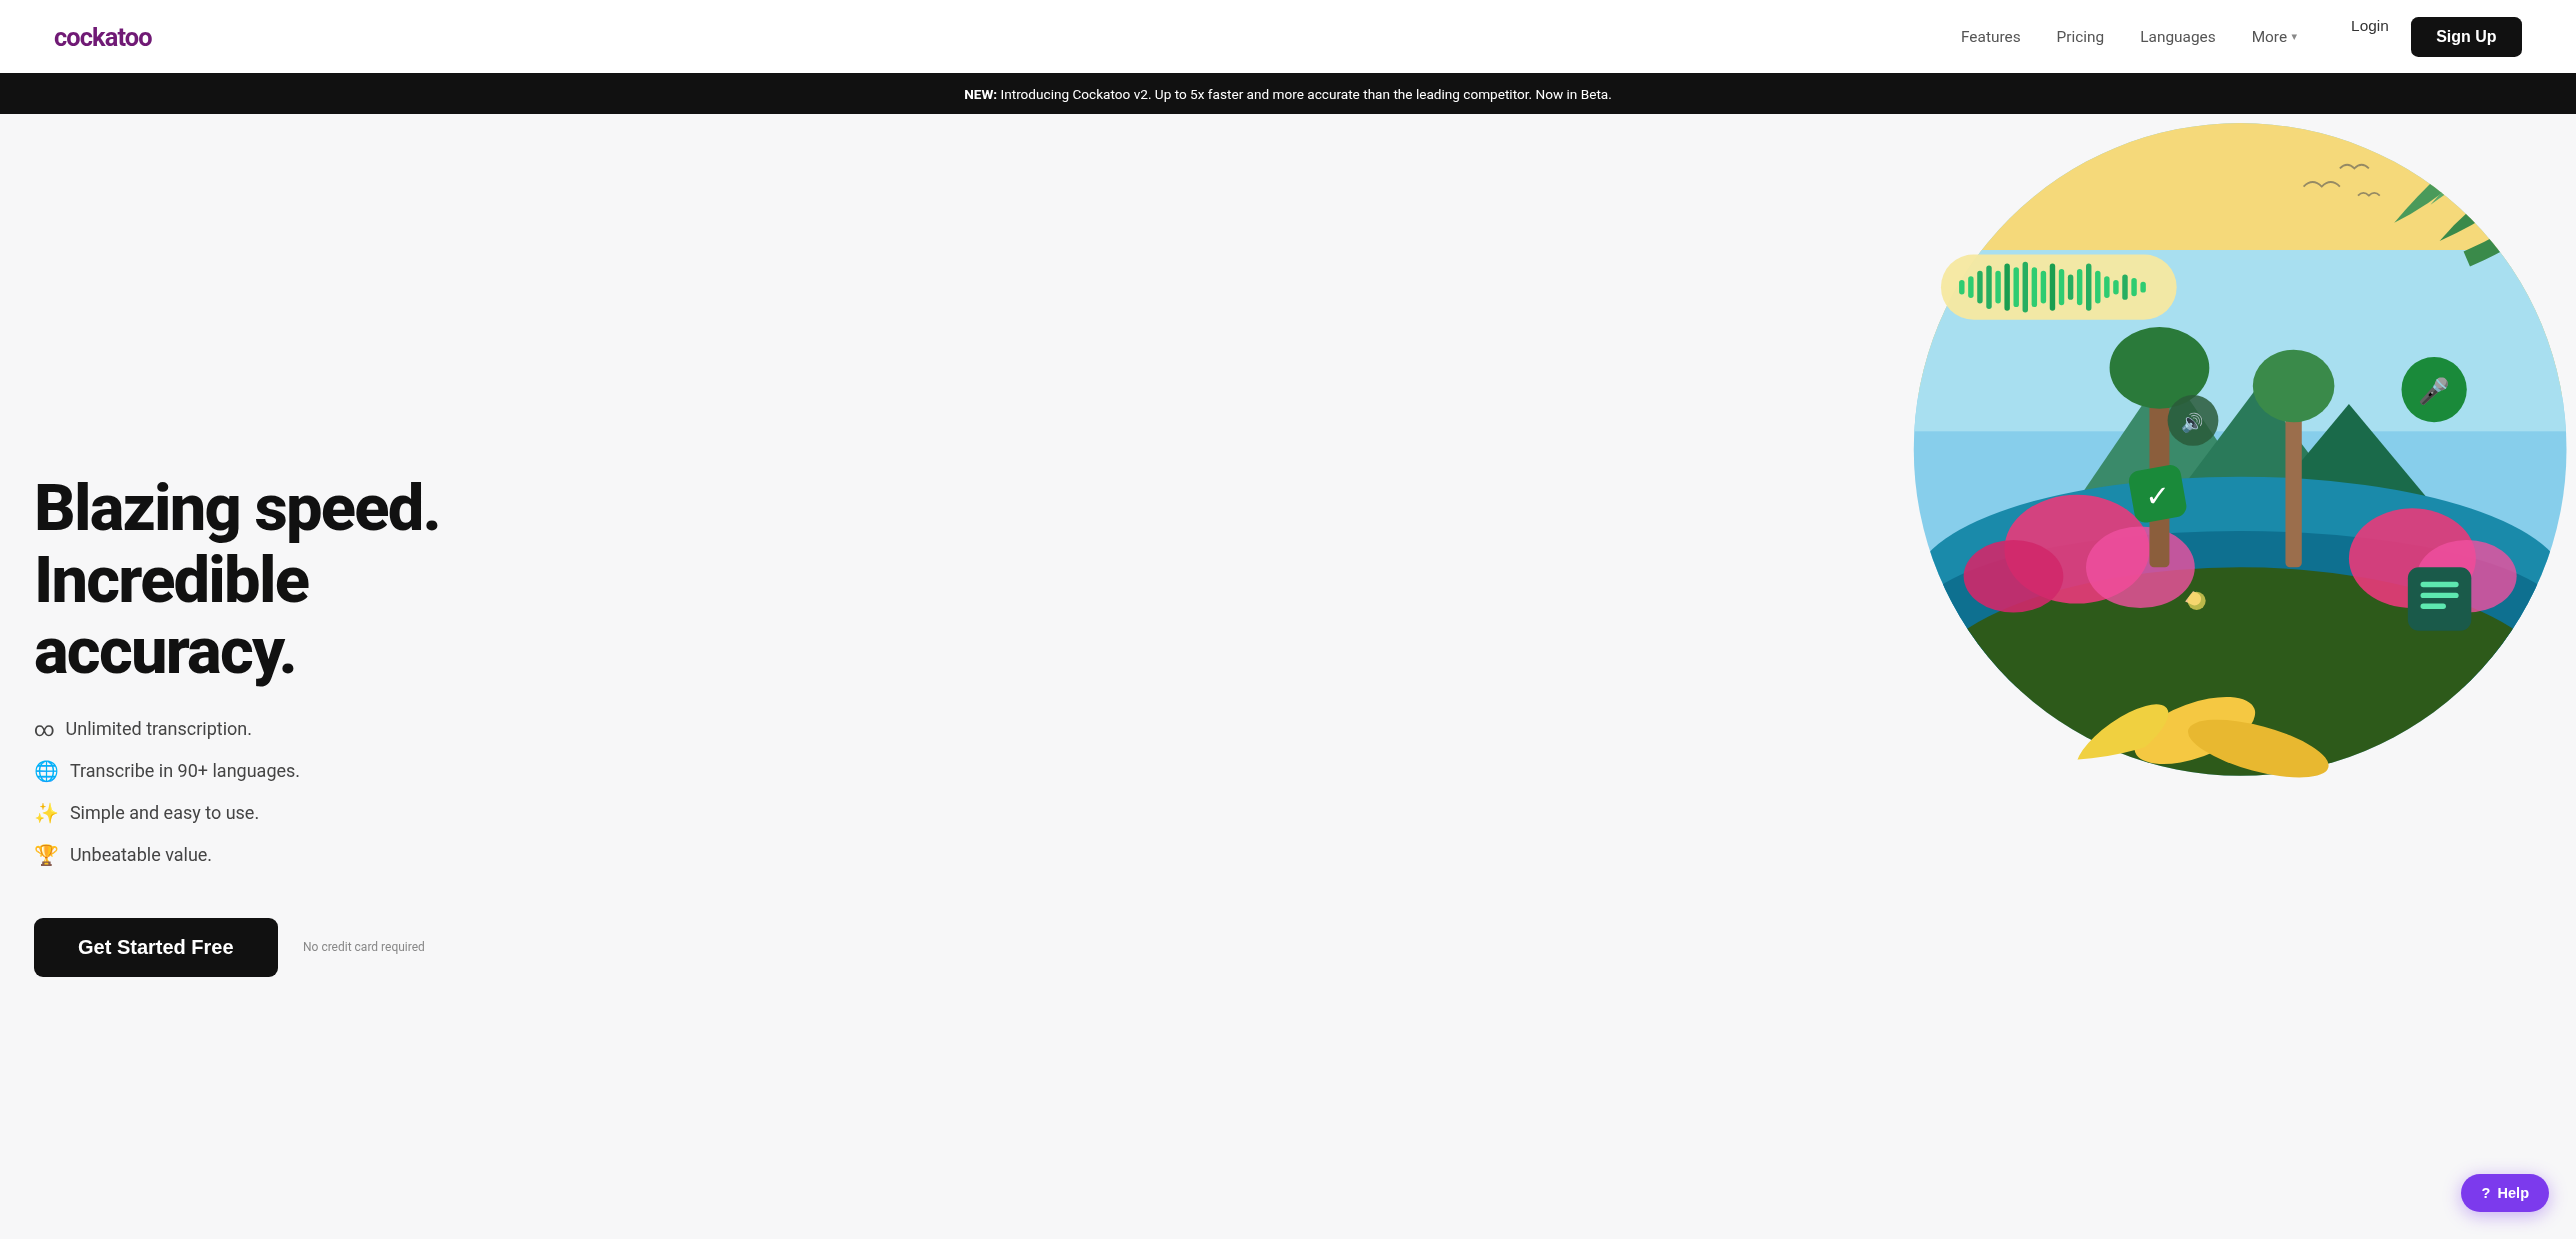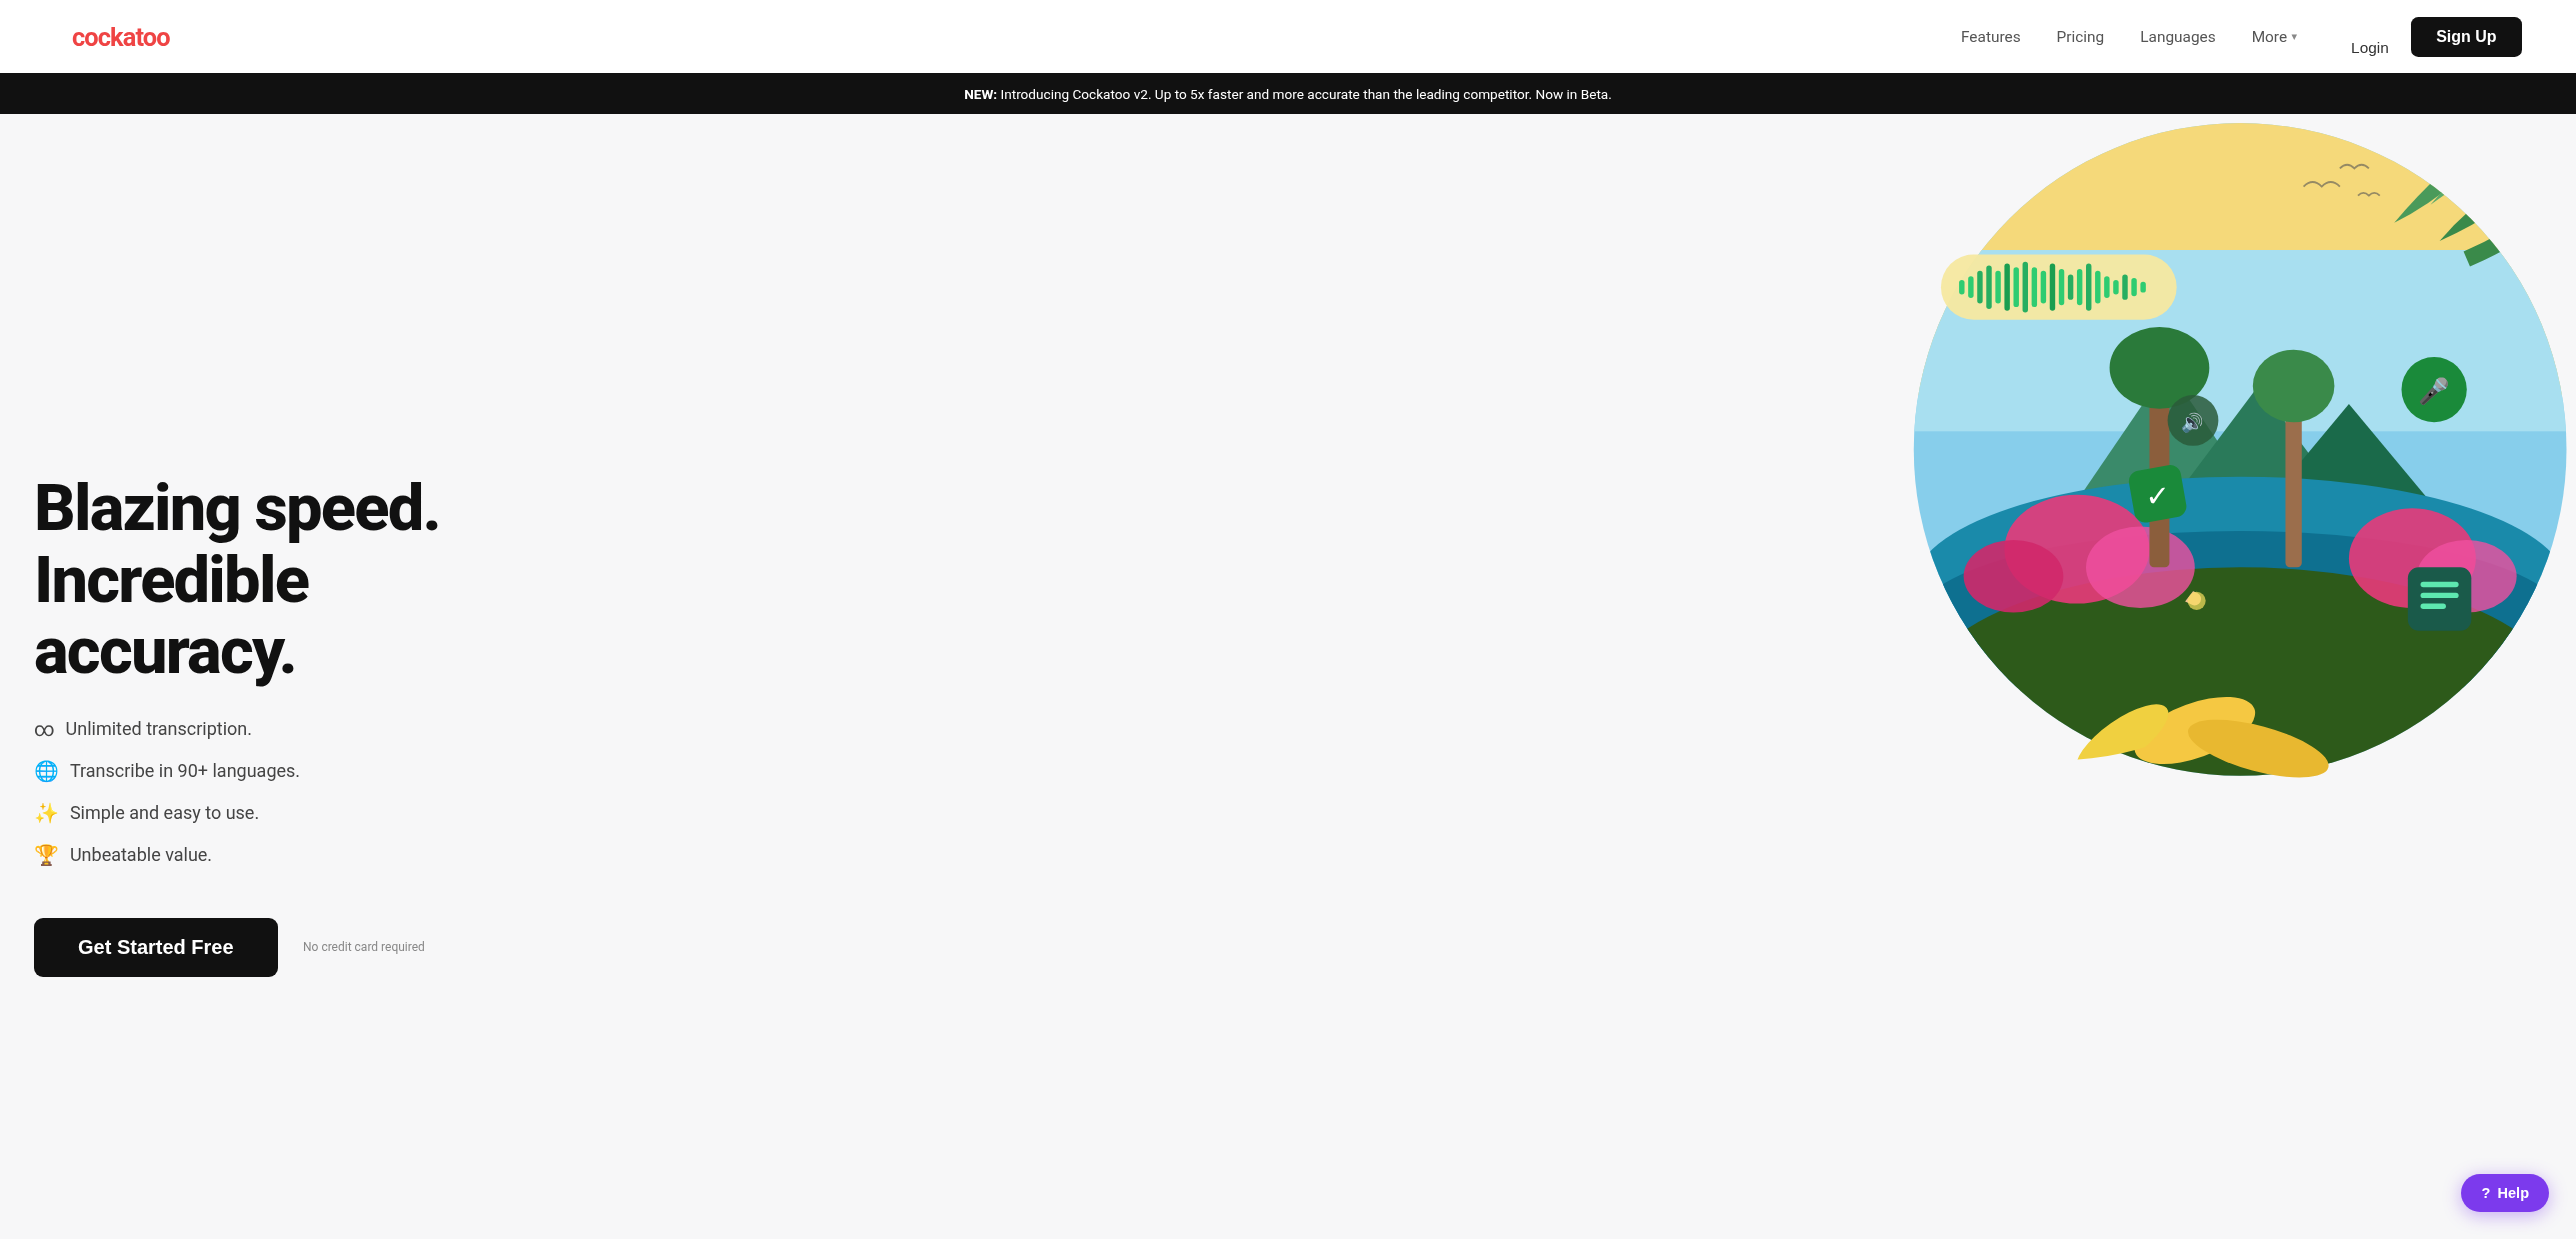--- a/index.html
+++ b/index.html
@@ -11,24 +11,23 @@
       display: flex;
       align-items: center;
       padding: 0 54px;
       height: 73px;
       position: relative;
       z-index: 10;
     }
     .nav-logo {
       font-size: 25.4px;
       font-weight: 700;
-      color: #ef4444;
+      color: #701a75;
       letter-spacing: -0.9px;
       margin-right: auto;
-      margin-left: 18px;
     }
     .nav-links {
       display: flex;
       align-items: center;
       gap: 36px;
       list-style: none;
     }
     .nav-links li a {
       text-decoration: none;
       color: #555;
@@ -42,21 +41,21 @@
       cursor: pointer;
       color: #555;
       font-size: 15.4px;
     }
     .nav-more .chevron {
       font-size: 11px;
       color: #888;
     }
     .nav-right {
       display: flex;
-      align-items: flex-end;
+      align-items: flex-start;
       gap: 22px;
       margin-left: 54px;
     }
     .btn-login {
       background: none;
       border: none;
       font-size: 15.4px;
       color: #333;
       cursor: pointer;
       font-weight: 400;

